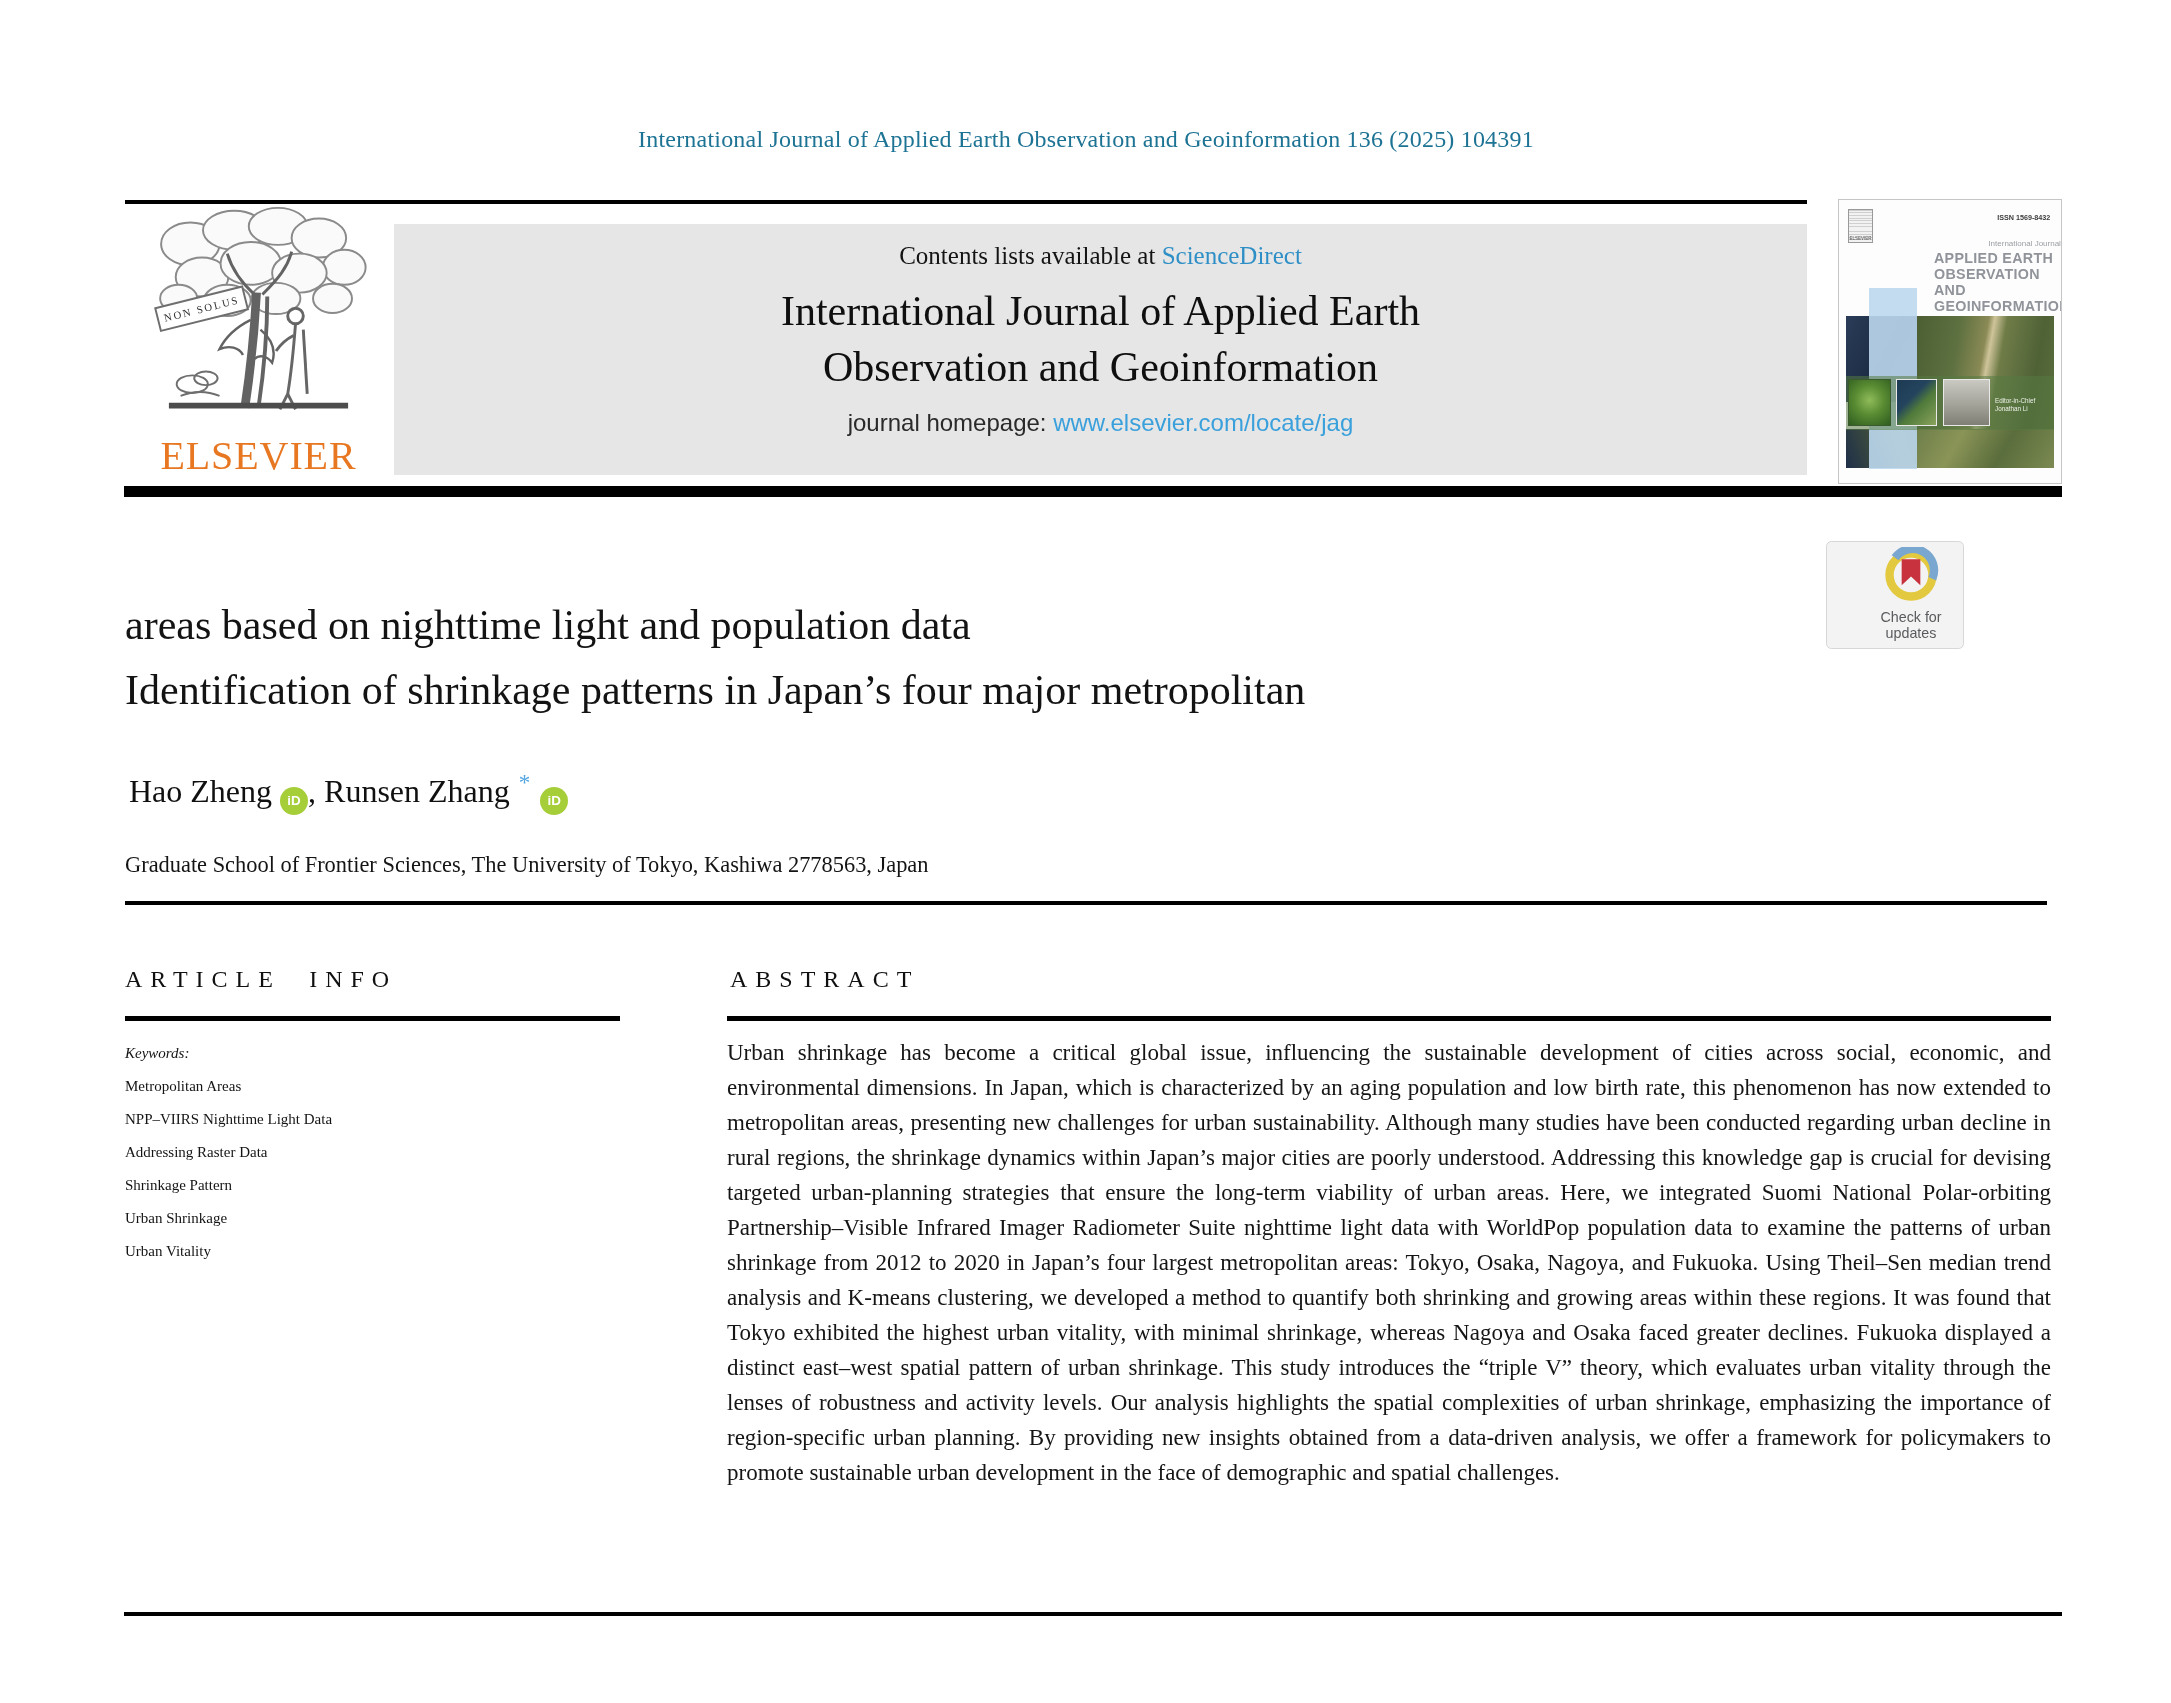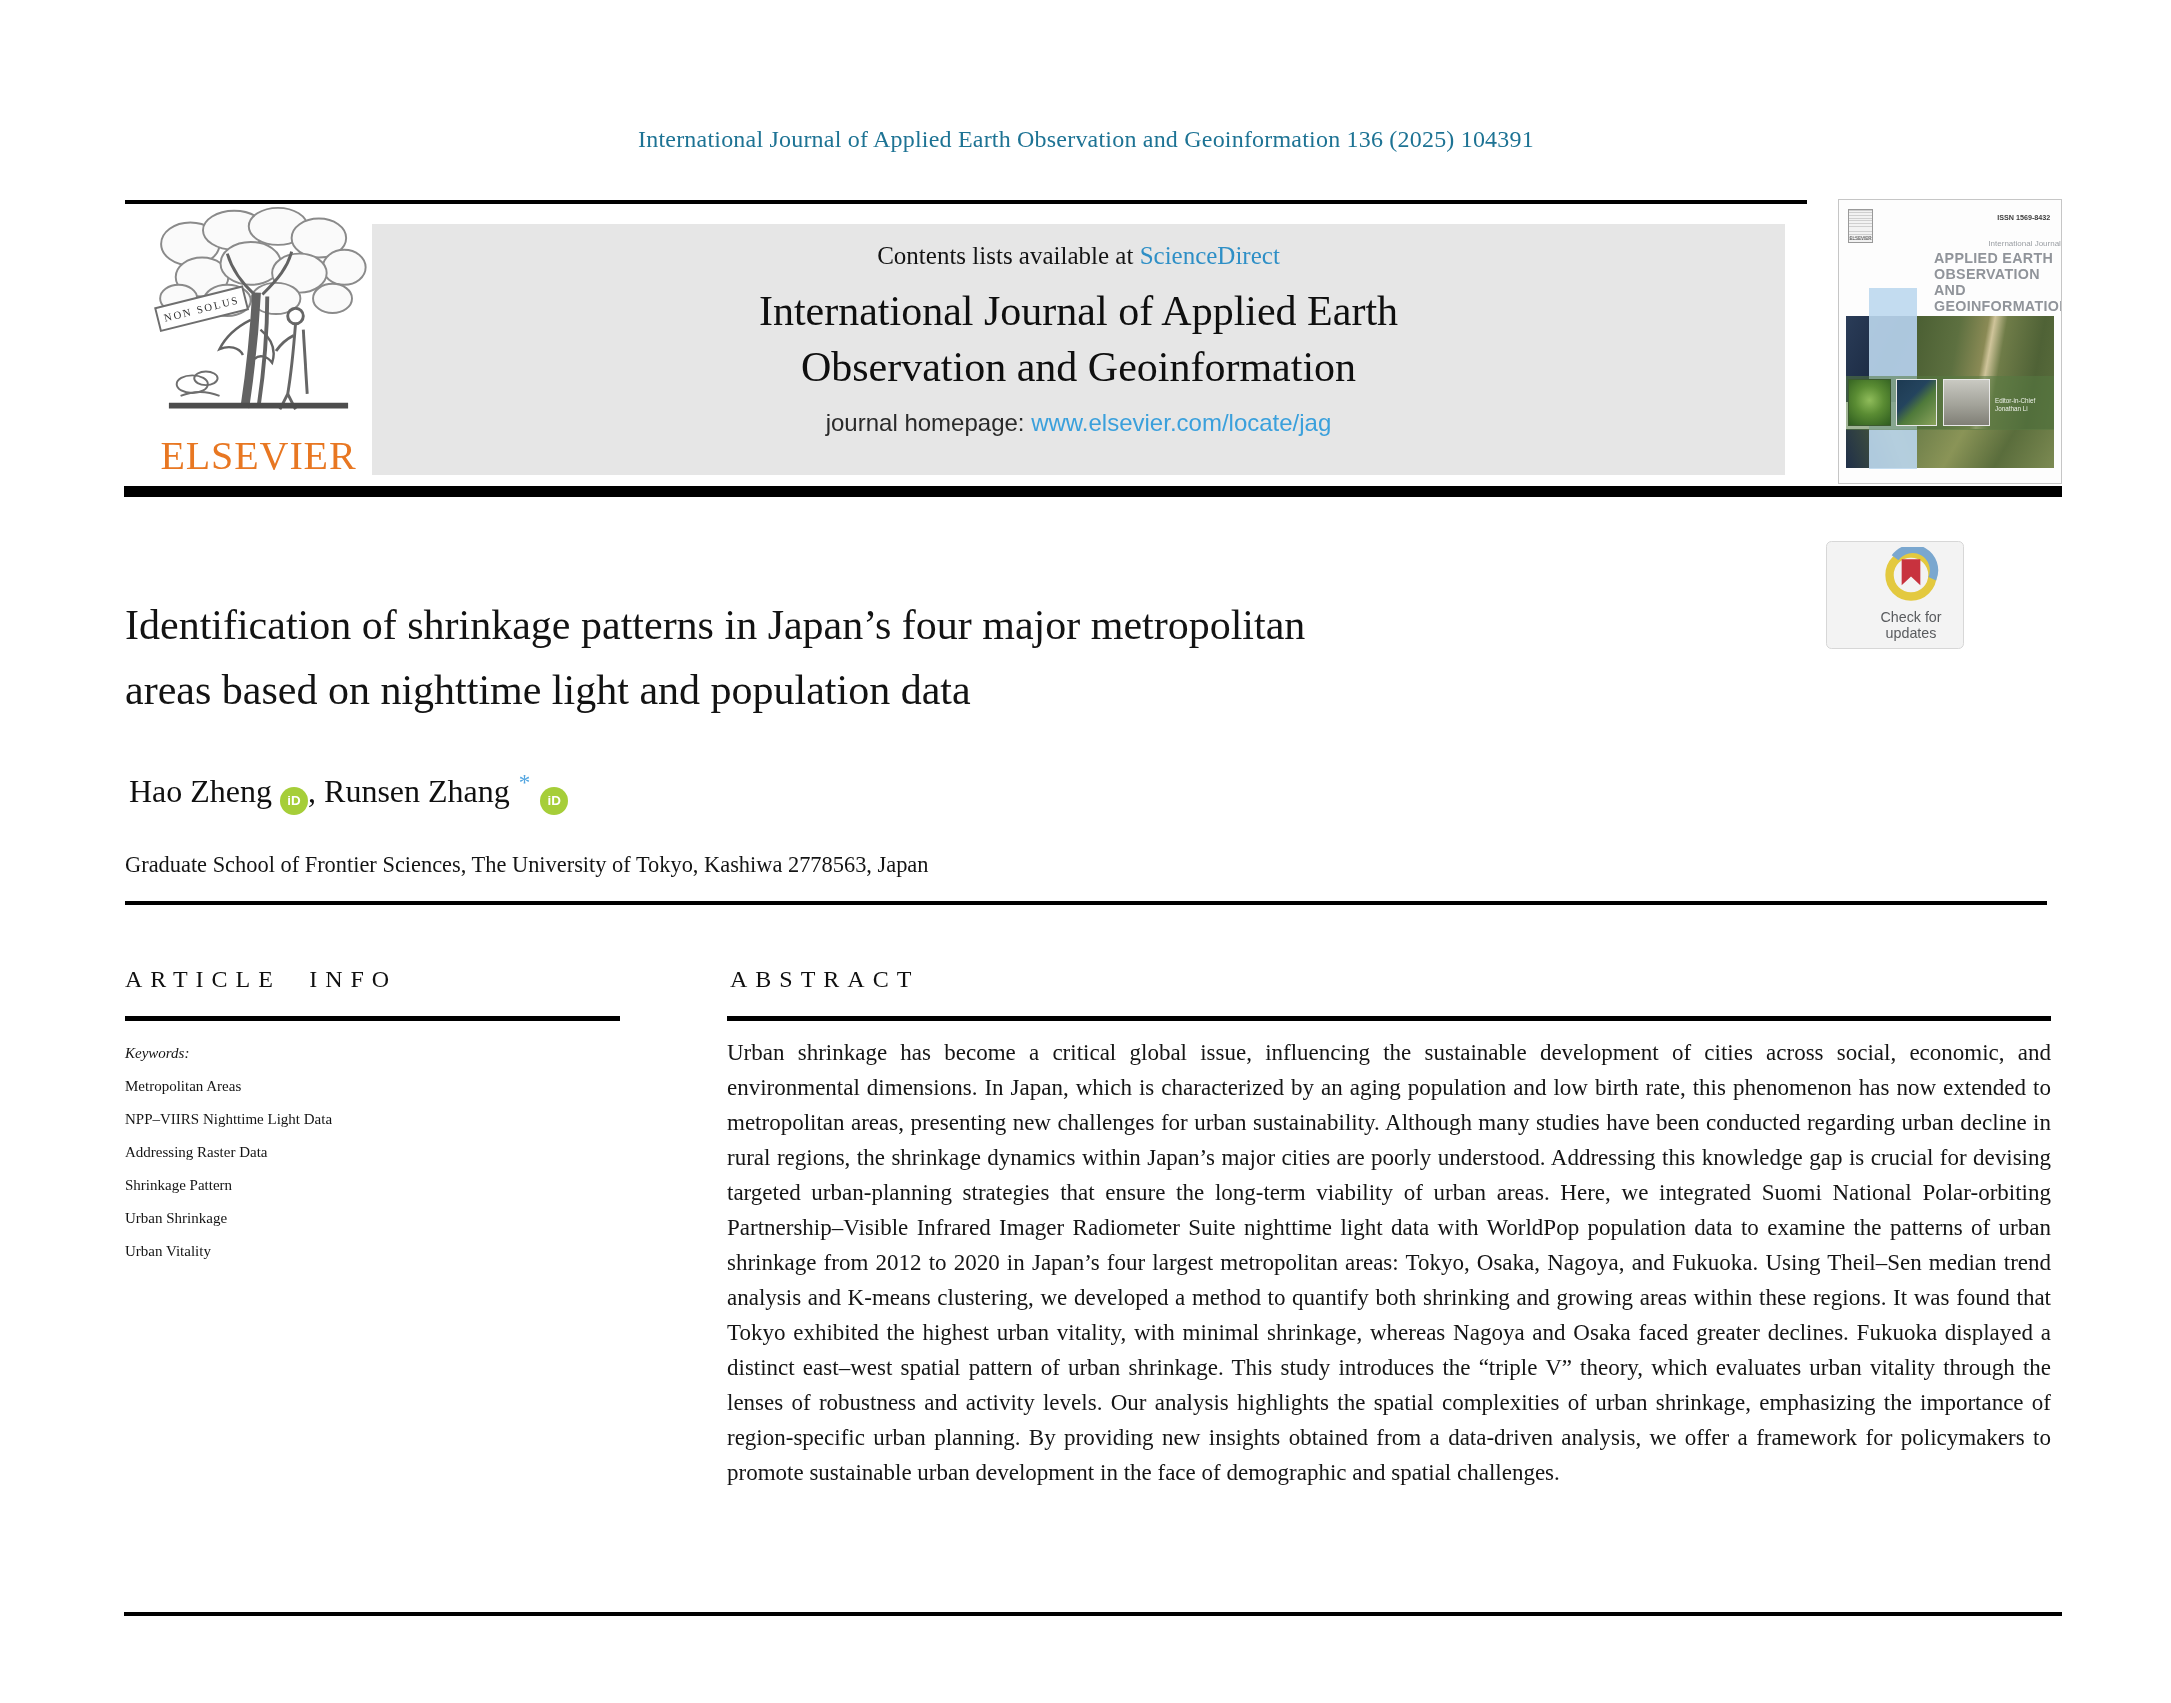--- a/index.html
+++ b/index.html
@@ -21,21 +21,21 @@
   
   .elsevier-block { position:absolute; left:125px; top:208px; width:267px; height:271px; background:#fff; }
   .elsevier-word {
     position:absolute; left:0; top:224px; width:100%; text-align:center;
     font-size:40px; color:#e87722; letter-spacing:0.9px;
   }
   .tree-svg { position:absolute; left:16px; top:-5.4px; }
 
   
   .banner {
-    position:absolute; left:372px; top:224px; width:1413px; height:251px;
+    position:absolute; left:394px; top:224px; width:1413px; height:251px;
     background:#e6e6e6; text-align:center;
   }
   .contents-line { margin-top:18px; font-size:25px; color:#141414; }
   .link-sd { color:#2e8fc6; text-decoration:none; cursor:pointer; }
   .journal-name { margin-top:12.5px; font-size:42px; line-height:56px; color:#0f0f0f; }
   .homepage-line { margin-top:14.3px; font-family:"Liberation Sans", sans-serif; font-size:24px; color:#2a2a2a; }
   .link-url { color:#3aa0dc; text-decoration:none; cursor:pointer; }
 
   
   .cover {
@@ -203,22 +203,22 @@
       <path d="M 13 11.5 A 23 23 0 0 1 52.8 34" fill="none" stroke="#7aa7cf" stroke-width="9"></path>
       <path d="M20 13 h20 v28 l-10 -9.5 l-10 9.5 z" fill="#c8323e"></path>
     </svg>
     <div class="badge-text">
       <span>Check for</span><br>
       <span>updates</span>
     </div>
   </div>
 
   <div class="title">
+    <span>areas based on nighttime light and population data</span>
     <span>Identification of shrinkage patterns in Japan’s four major metropolitan</span>
-    <span>areas based on nighttime light and population data</span>
   </div>
 
   <div class="authors"><span>Hao Zheng</span><span class="orcid">iD</span><span>, </span><span>Runsen Zhang</span><span class="corr-mark">*</span><span class="orcid">iD</span></div>
 
   <div class="affiliation">Graduate School of Frontier Sciences, The University of Tokyo, Kashiwa 2778563, Japan</div>
 
   <div class="rule-affil"></div>
 
   <div class="sec-head left">ARTICLE INFO</div>
   <div class="sec-head right">ABSTRACT</div>

